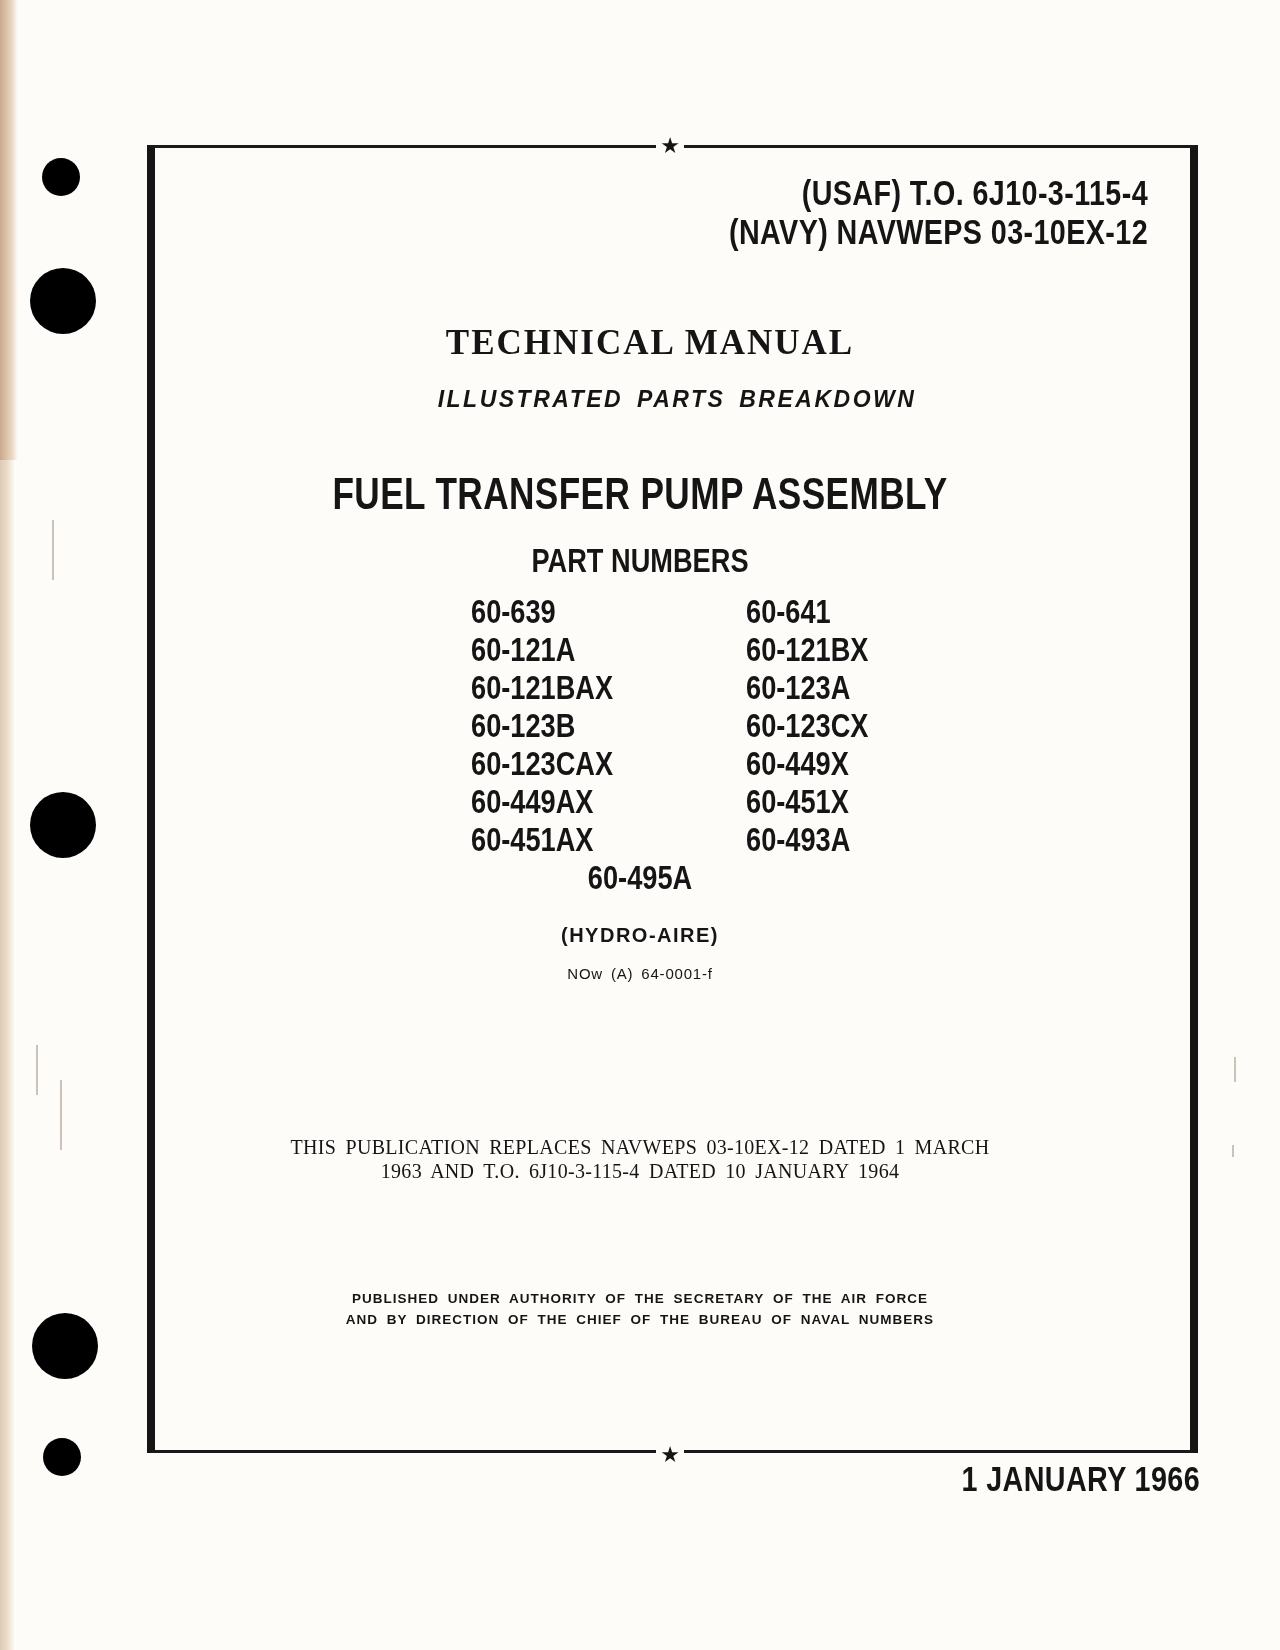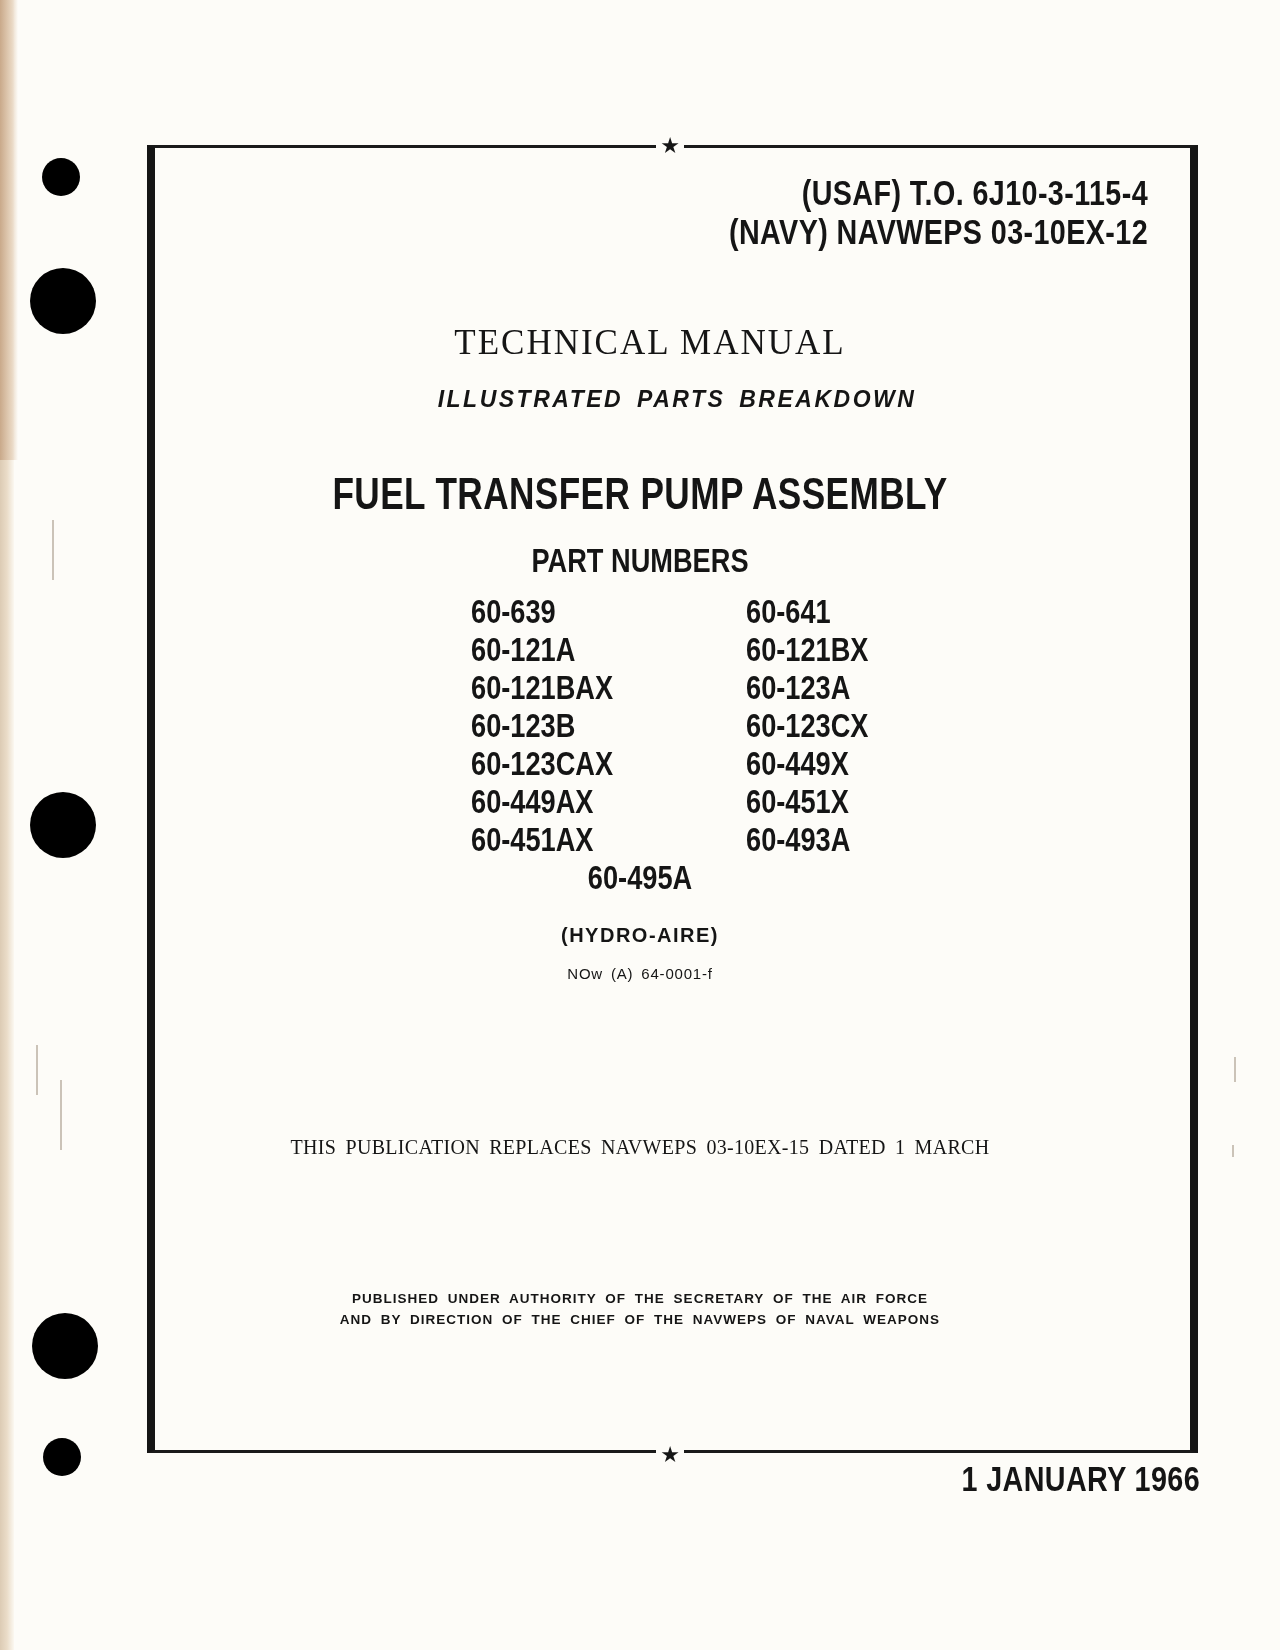--- a/index.html
+++ b/index.html
@@ -70,21 +70,21 @@
     .center-col {
       position: absolute;
       left: 0;
       width: 1280px;
       text-align: center;
       white-space: nowrap;
     }
     .tech-manual {
       top: 323px;
       font-family: "Liberation Serif", serif;
-      font-weight: normal;
+      font-weight: bold;
       font-size: 35px;
       letter-spacing: 2px;
       padding-left: 20px;
     }
     .ipb {
       top: 386px;
       font-family: "Liberation Sans", sans-serif;
       font-weight: bold;
       font-style: italic;
       font-size: 23px;
@@ -230,21 +230,22 @@
   <span class="pn-item">60-449X</span>
   <span class="pn-item">60-451X</span>
   <span class="pn-item">60-493A</span>
 </div>
 <div class="center-col pn-center">60-495A</div>
 
 <div class="center-col hydro">(HYDRO-AIRE)</div>
 <div class="center-col now-code">NOw (A) 64-0001-f</div>
 
 <div class="center-col replaces">
-  <span class="block">THIS PUBLICATION REPLACES NAVWEPS 03-10EX-15 DATED 1 MARCH</span>
+  <span class="block">THIS PUBLICATION REPLACES NAVWEPS 03-10EX-12 DATED 1 MARCH</span>
+  <span class="block">1963 AND T.O. 6J10-3-115-4 DATED 10 JANUARY 1964</span>
 </div>
 
 <div class="center-col authority">
   <span class="block">PUBLISHED UNDER AUTHORITY OF THE SECRETARY OF THE AIR FORCE</span>
-  <span class="block">AND BY DIRECTION OF THE CHIEF OF THE NAVWEPS OF NAVAL WEAPONS</span>
+  <span class="block">AND BY DIRECTION OF THE CHIEF OF THE BUREAU OF NAVAL NUMBERS</span>
 </div>
 
 <div class="date">1 JANUARY 1966</div>
 
 </body></html>

